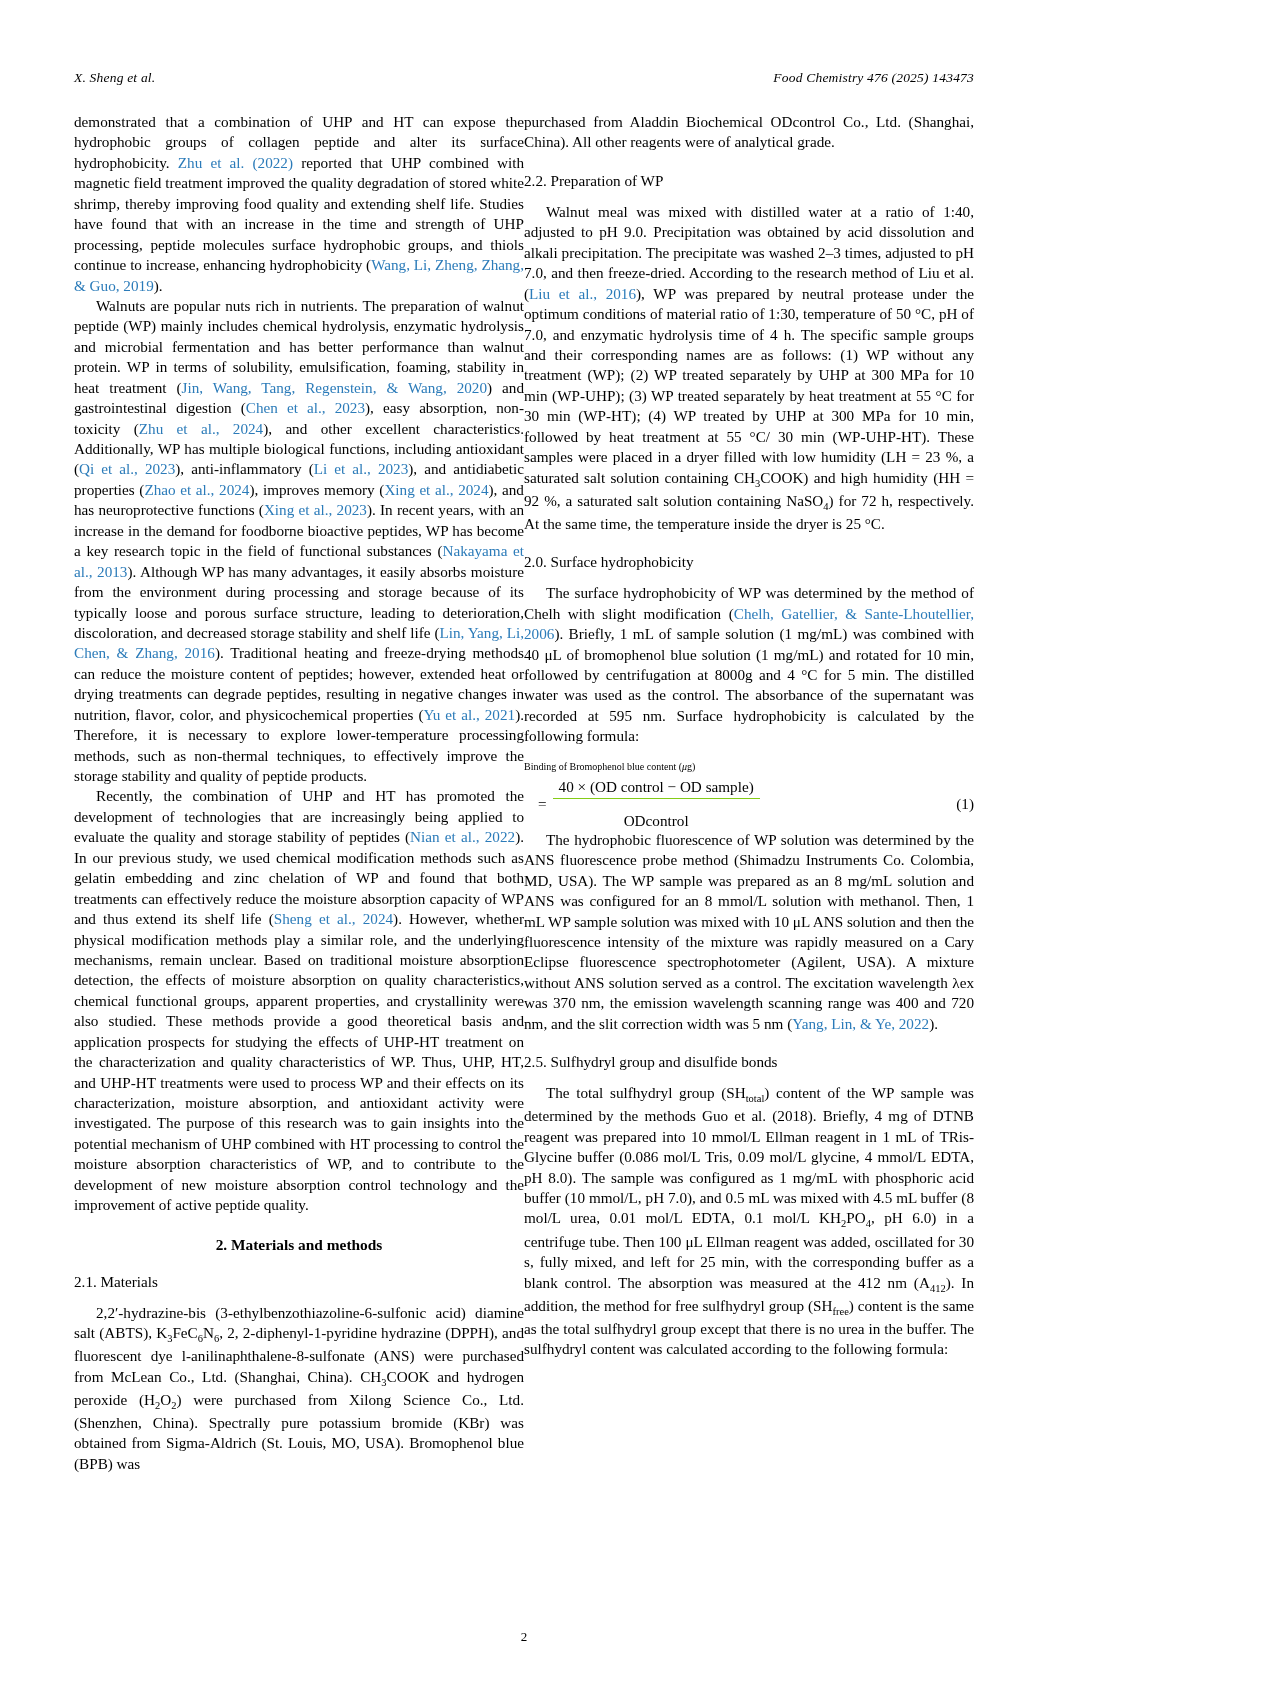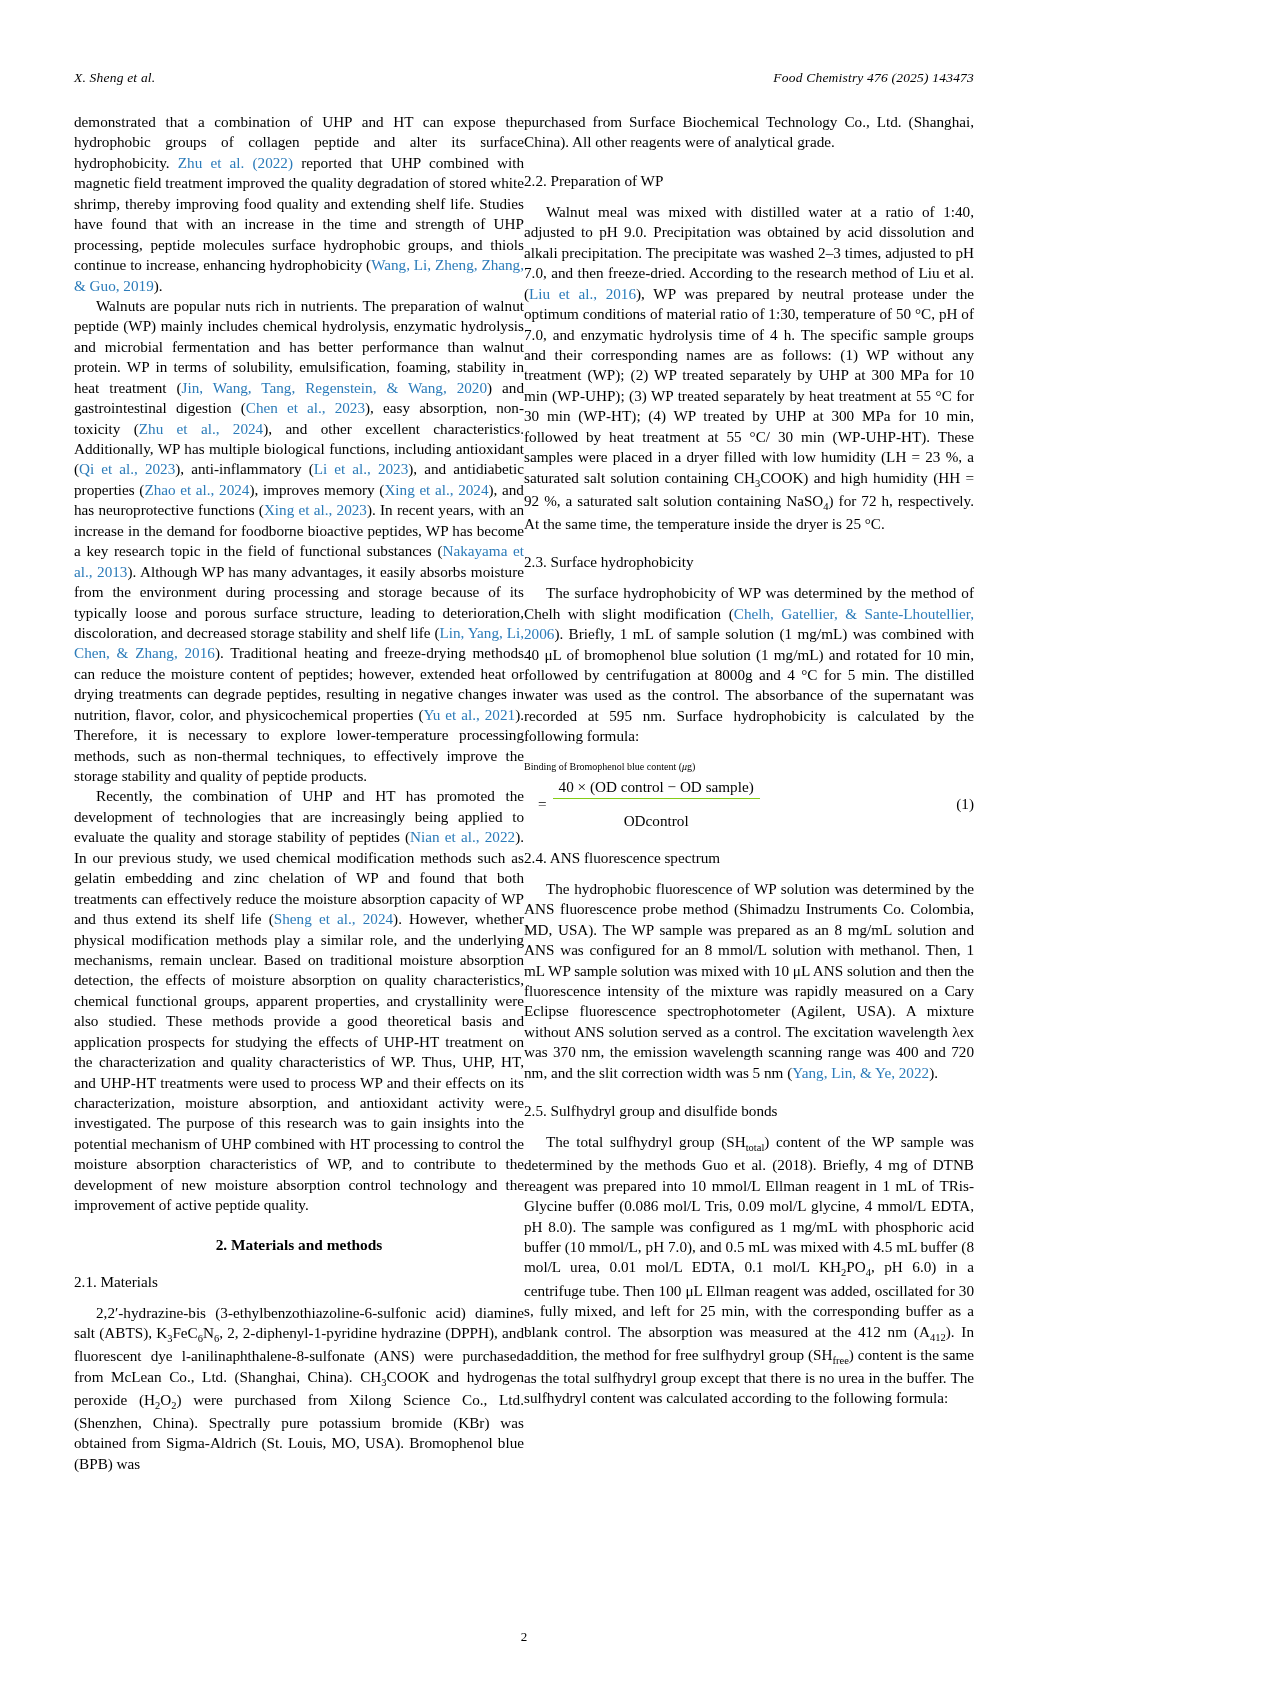--- a/index.html
+++ b/index.html
@@ -140,44 +140,43 @@
       <h2 class="section">2. Materials and methods</h2>
 
       <h3 class="subsection">2.1. Materials</h3>
 
       <p class="body indent">2,2′-hydrazine-bis (3-ethylbenzothiazoline-6-sulfonic acid) diamine salt (ABTS), K<sub>3</sub>FeC<sub>6</sub>N<sub>6</sub>, 2, 2-diphenyl-1-pyridine hydrazine (DPPH), and fluorescent dye l-anilinaphthalene-8-sulfonate (ANS) were purchased from McLean Co., Ltd. (Shanghai, China). CH<sub>3</sub>COOK and hydrogen peroxide (H<sub>2</sub>O<sub>2</sub>) were purchased from Xilong Science Co., Ltd. (Shenzhen, China). Spectrally pure potassium bromide (KBr) was obtained from Sigma-Aldrich (St. Louis, MO, USA). Bromophenol blue (BPB) was</p>
 
     </div>
 
     <div class="col">
 
-      <p class="body">purchased from Surface Biochemical Technology Co., Ltd. (Shanghai, China). All other reagents were of analytical grade.</p>
+      <p class="body">purchased from Aladdin Biochemical ODcontrol Co., Ltd. (Shanghai, China). All other reagents were of analytical grade.</p>
 
       <h3 class="subsection">2.2. Preparation of WP</h3>
 
       <p class="body indent"><span>Walnut meal was mixed with distilled water at a ratio of 1:40, adjusted to pH 9.0. Precipitation was obtained by acid dissolution and alkali precipitation. The precipitate was washed 2–3 times, adjusted to pH 7.0, and then freeze-dried. According to the research method of Liu et al. (</span><span class="ref">Liu et al., 2016</span><span>), WP was prepared by neutral protease under the optimum conditions of material ratio of 1:30, temperature of 50 °C, pH of 7.0, and enzymatic hydrolysis time of 4 h. The specific sample groups and their corresponding names are as follows: (1) WP without any treatment (WP); (2) WP treated separately by UHP at 300 MPa for 10 min (WP-UHP); (3) WP treated separately by heat treatment at 55 °C for 30 min (WP-HT); (4) WP treated by UHP at 300 MPa for 10 min, followed by heat treatment at 55 °C/ 30 min (WP-UHP-HT). These samples were placed in a dryer filled with low humidity (LH = 23 %, a saturated salt solution containing CH<sub>3</sub>COOK) and high humidity (HH = 92 %, a saturated salt solution containing NaSO<sub>4</sub>) for 72 h, respectively. At the same time, the temperature inside the dryer is 25 °C.</span></p>
 
-      <h3 class="subsection">2.3. Surface hydrophobicity</h3>
+      <h3 class="subsection">2.0. Surface hydrophobicity</h3>
 
       <p class="body indent"><span>The surface hydrophobicity of WP was determined by the method of Chelh with slight modification (</span><span class="ref">Chelh, Gatellier, &amp; Sante-Lhoutellier, 2006</span><span>). Briefly, 1 mL of sample solution (1 mg/mL) was combined with 40 μL of bromophenol blue solution (1 mg/mL) and rotated for 10 min, followed by centrifugation at 8000g and 4 °C for 5 min. The distilled water was used as the control. The absorbance of the supernatant was recorded at 595 nm. Surface hydrophobicity is calculated by the following formula:</span></p>
 
       <p class="formula-line"><span>Binding of Bromophenol blue content (<span class="ital">μ</span>g)</span></p>
 
       <div class="eq-row">
         <div class="eq-body">
           <span class="eq-eq">=</span>
           <span class="frac">
             <span class="num">40 × (OD control − OD sample)</span>
             <span class="den">ODcontrol</span>
           </span>
         </div>
         <div class="eq-num">(1)</div>
       </div>
 
-      <h3 class="subsection">2.4. ANS fluorescence spectrum</h3>
 
       <p class="body indent"><span>The hydrophobic fluorescence of WP solution was determined by the ANS fluorescence probe method (Shimadzu Instruments Co. Colombia, MD, USA). The WP sample was prepared as an 8 mg/mL solution and ANS was configured for an 8 mmol/L solution with methanol. Then, 1 mL WP sample solution was mixed with 10 μL ANS solution and then the fluorescence intensity of the mixture was rapidly measured on a Cary Eclipse fluorescence spectrophotometer (Agilent, USA). A mixture without ANS solution served as a control. The excitation wavelength λex was 370 nm, the emission wavelength scanning range was 400 and 720 nm, and the slit correction width was 5 nm (</span><span class="ref">Yang, Lin, &amp; Ye, 2022</span><span>).</span></p>
 
       <h3 class="subsection">2.5. Sulfhydryl group and disulfide bonds</h3>
 
       <p class="body indent">The total sulfhydryl group (SH<sub>total</sub>) content of the WP sample was determined by the methods Guo et al. (2018). Briefly, 4 mg of DTNB reagent was prepared into 10 mmol/L Ellman reagent in 1 mL of TRis-Glycine buffer (0.086 mol/L Tris, 0.09 mol/L glycine, 4 mmol/L EDTA, pH 8.0). The sample was configured as 1 mg/mL with phosphoric acid buffer (10 mmol/L, pH 7.0), and 0.5 mL was mixed with 4.5 mL buffer (8 mol/L urea, 0.01 mol/L EDTA, 0.1 mol/L KH<sub>2</sub>PO<sub>4</sub>, pH 6.0) in a centrifuge tube. Then 100 μL Ellman reagent was added, oscillated for 30 s, fully mixed, and left for 25 min, with the corresponding buffer as a blank control. The absorption was measured at the 412 nm (A<sub>412</sub>). In addition, the method for free sulfhydryl group (SH<sub>free</sub>) content is the same as the total sulfhydryl group except that there is no urea in the buffer. The sulfhydryl content was calculated according to the following formula:</p>
 
     </div>
   </div>
 

